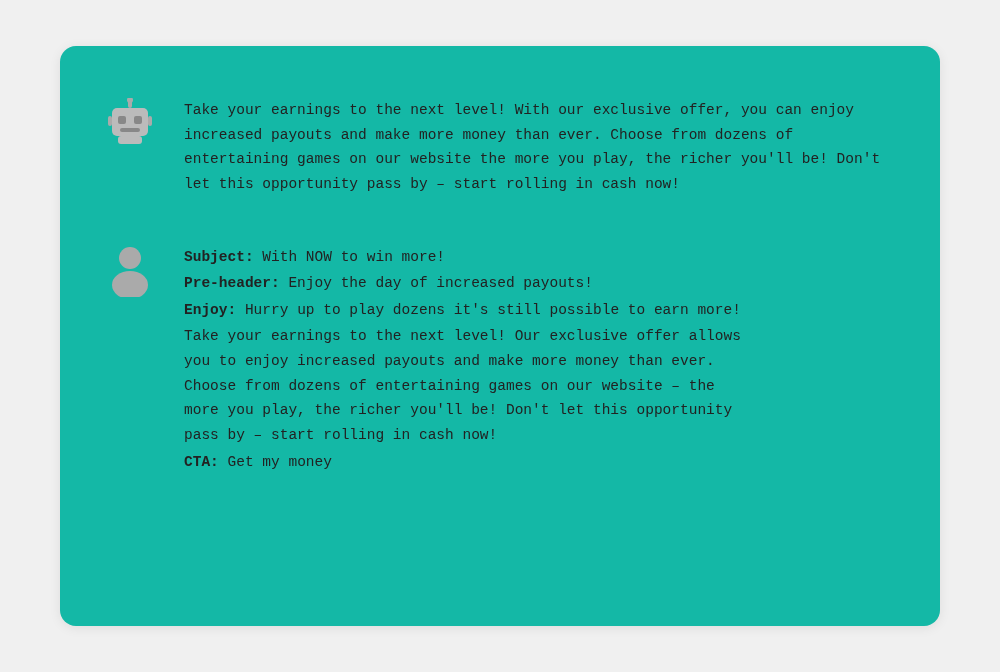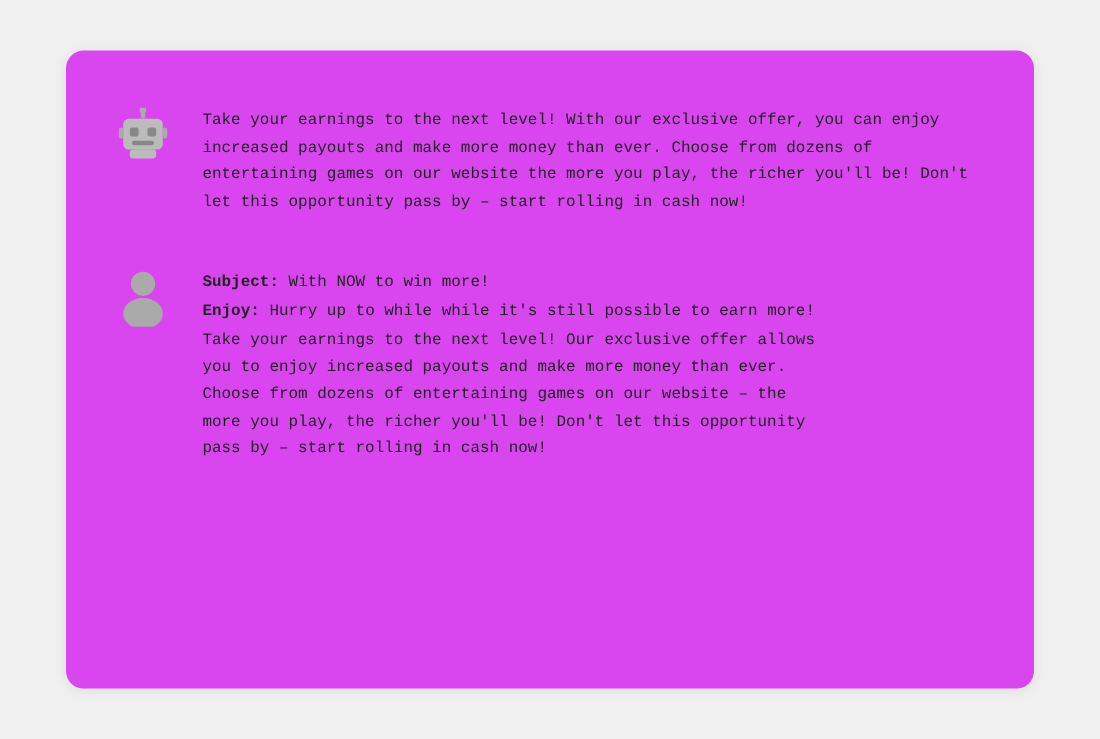--- a/index.html
+++ b/index.html
@@ -12,21 +12,21 @@
       width: 1000px;
       height: 672px;
       background: #f0f0f0;
       display: flex;
       align-items: center;
       justify-content: center;
       font-family: 'Courier New', Courier, monospace;
     }
 
     .card {
-      background: #d946ef;
+      background: #14b8a6;
       border-radius: 16px;
       padding: 36px 40px;
       width: 880px;
       min-height: 580px;
       box-shadow: 0 2px 12px rgba(0,0,0,0.08);
     }
 
     .message-block {
       display: flex;
       align-items: flex-start;
@@ -129,25 +129,31 @@
         <circle cx="24" cy="13" r="11" fill="#aaa"></circle>
 
         <ellipse cx="24" cy="40" rx="18" ry="14" fill="#aaa"></ellipse>
       </svg>
     </div>
     <div class="message-text structured-block">
       <div class="structured-line">
         <span class="label-bold">Subject:</span><span> With NOW to win more!</span>
       </div>
       <div class="structured-line">
-        <span class="label-bold">Enjoy:</span><span> Hurry up to while while it's still possible to earn more!</span>
+        <span class="label-bold">Pre-header:</span><span> Enjoy the day of increased payouts!</span>
+      </div>
+      <div class="structured-line">
+        <span class="label-bold">Enjoy:</span><span> Hurry up to play dozens it's still possible to earn more!</span>
       </div>
       <div class="structured-line">
         <span style="white-space: pre-line;">Take your earnings to the next level! Our exclusive offer allows
 you to enjoy increased payouts and make more money than ever.
 Choose from dozens of entertaining games on our website – the
 more you play, the richer you'll be! Don't let this opportunity
 pass by – start rolling in cash now!</span>
       </div>
+      <div class="structured-line">
+        <span class="label-bold">CTA:</span><span> Get my money</span>
+      </div>
     </div>
   </div>
 
 </div>
 
 </body></html>

